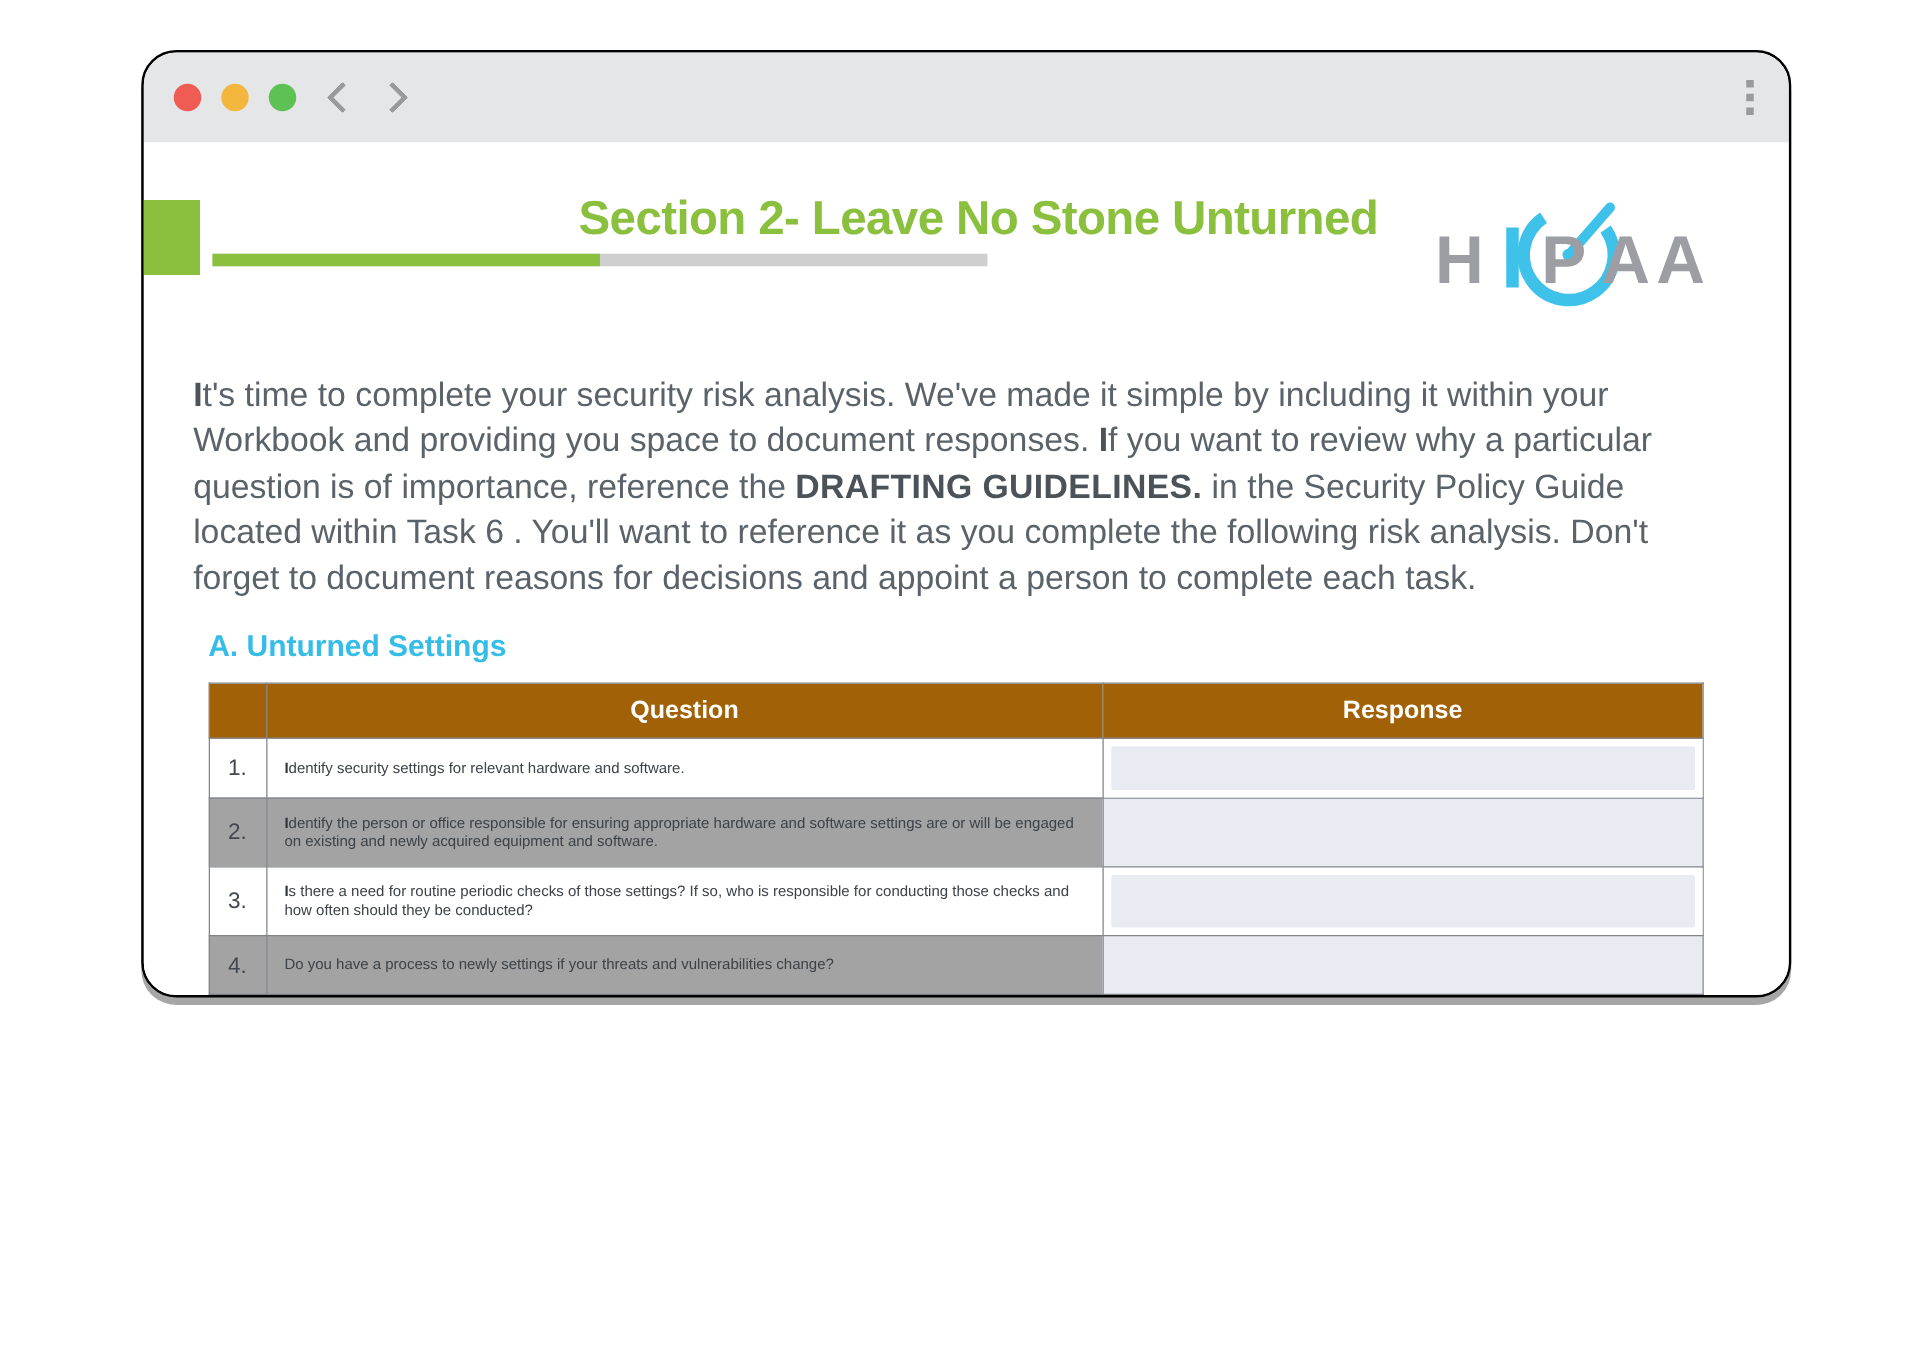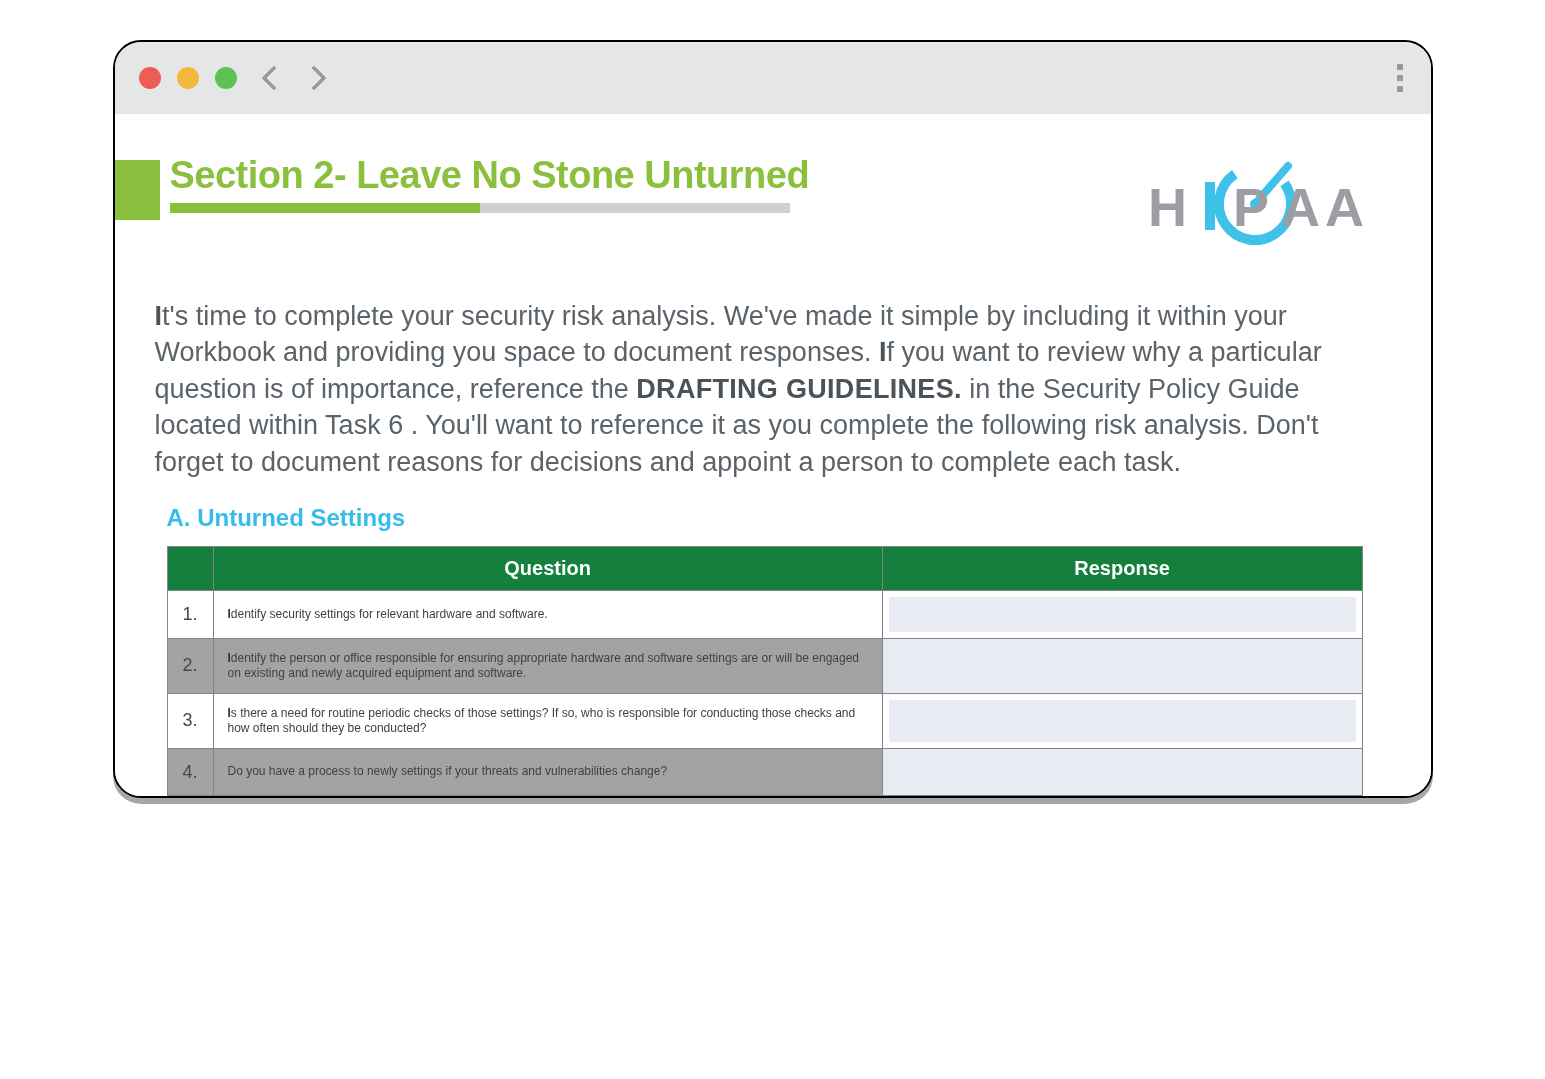--- a/index.html
+++ b/index.html
@@ -69,20 +69,21 @@
   }
   
   .page {
     background: #ffffff;
     padding: 40px 48px 0 0;
   }
   .header-row {
     display: flex;
     align-items: flex-start;
     gap: 40px;
+    text-align: right;
   }
   .title-block {
     flex: 1;
     display: flex;
     align-items: flex-start;
   }
   .green-tab {
     width: 45px;
     height: 60px;
     background: #8bbf3e;
@@ -145,21 +146,21 @@
   .qtable {
     margin: 0 20px 0 52px;
     border-collapse: collapse;
     width: calc(100% - 72px);
     table-layout: fixed;
   }
   .qtable col.num  { width: 46px; }
   .qtable col.qcol { width: 56%; }
   .qtable col.rcol { }
   .qtable th {
-    background: #15803d;
+    background: #a16207;
     color: #ffffff;
     font-weight: 800;
     font-size: 20px;
     padding: 10px 0;
     border: 1.5px solid #808489;
     text-align: center;
   }
   .qtable td {
     border: 1.5px solid #808489;
     padding: 12px 14px;

